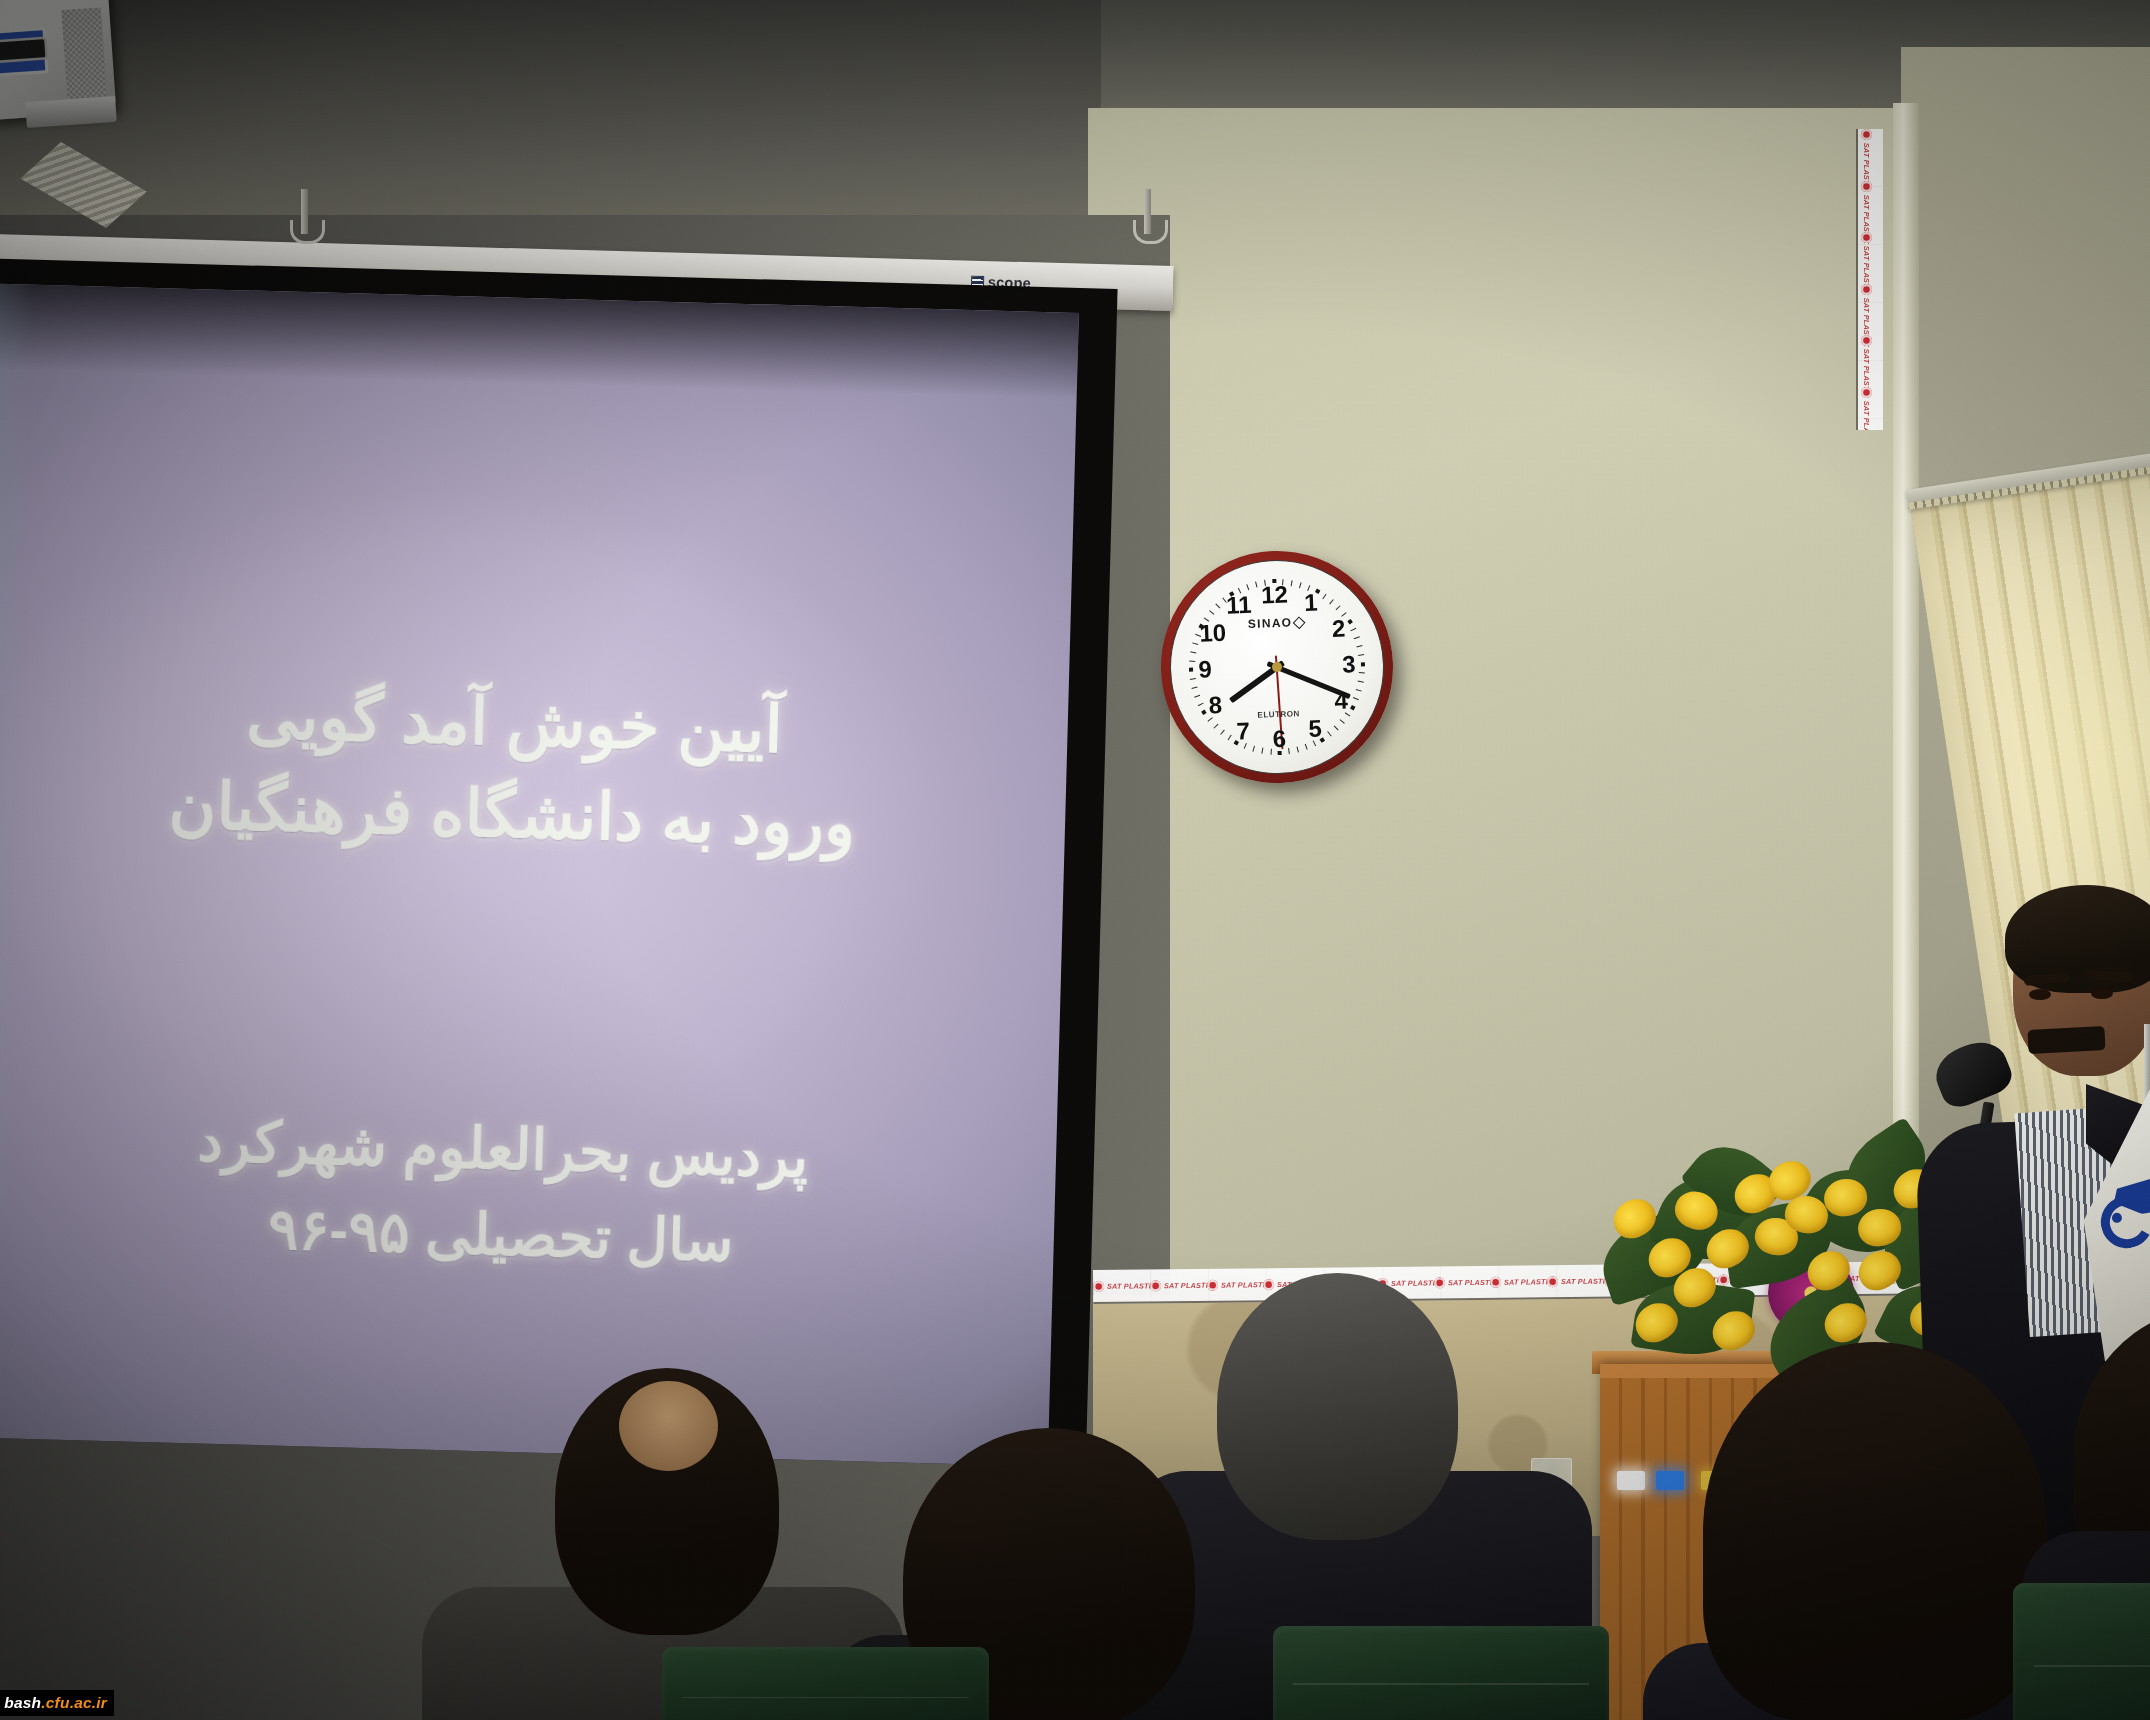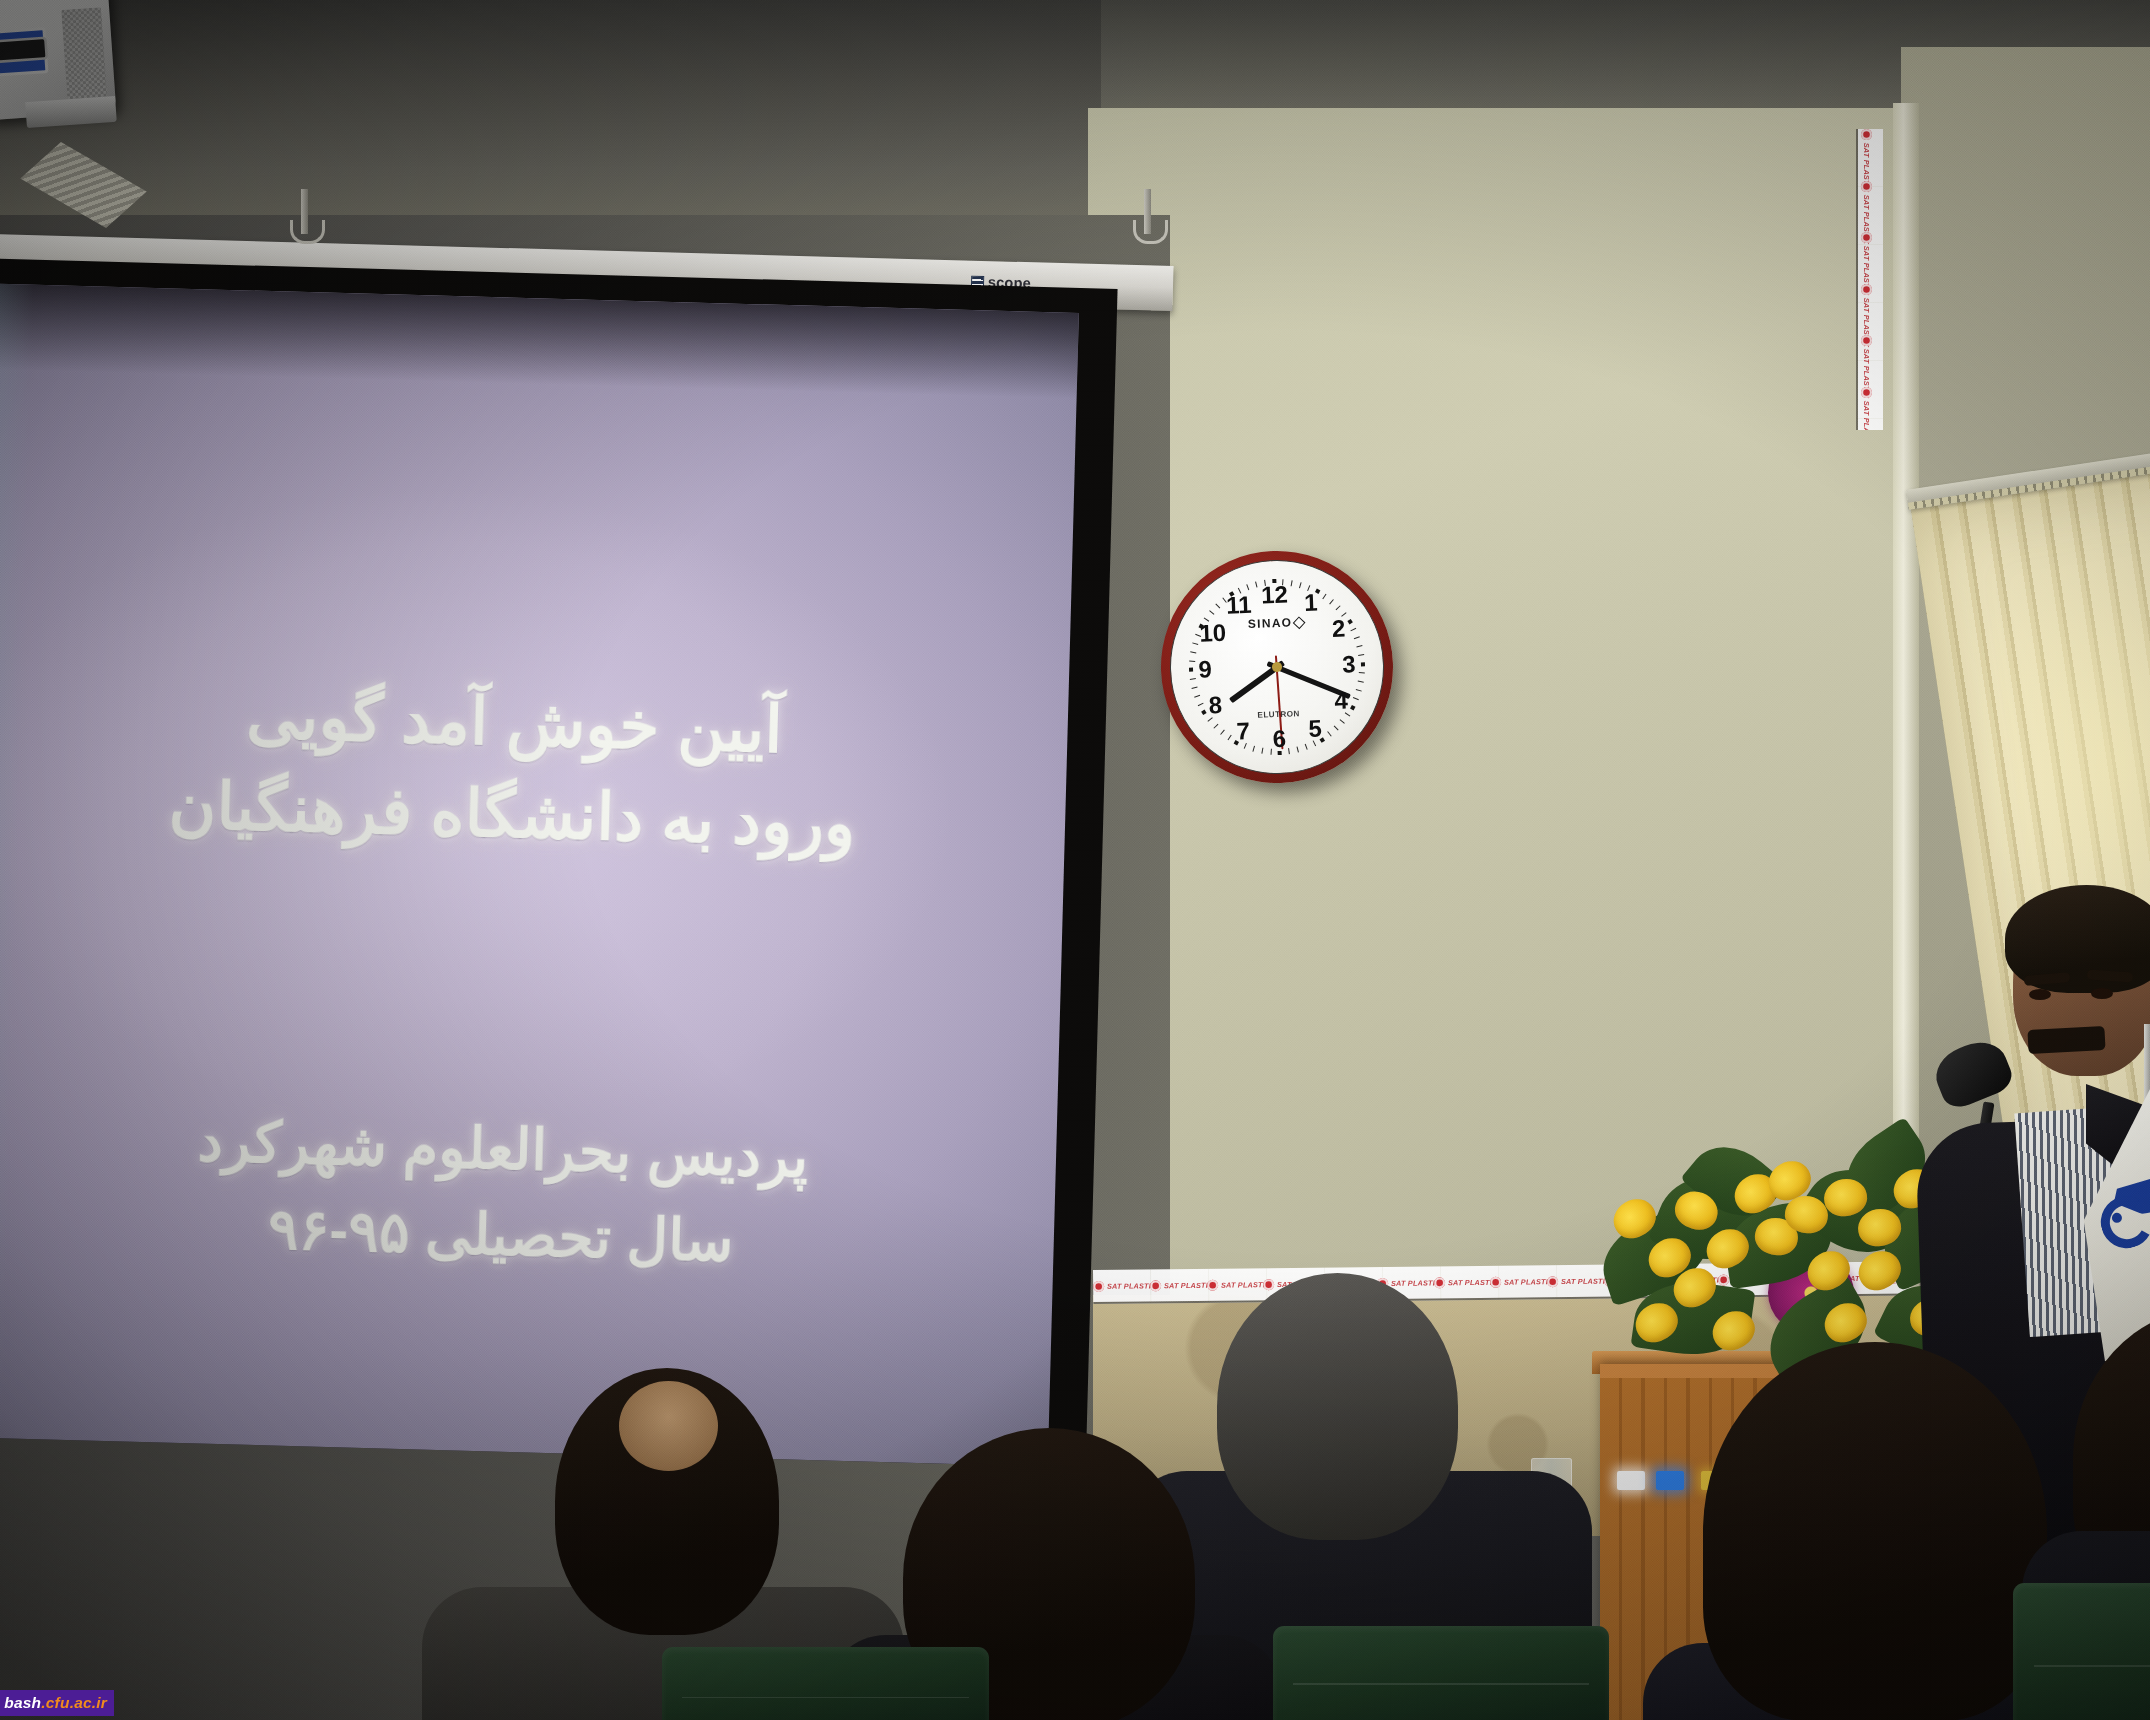--- a/index.html
+++ b/index.html
@@ -426,21 +426,21 @@
   .glass {
     position:absolute; width:47px; height:86px;
     background:linear-gradient(90deg,rgba(235,238,235,.55),rgba(200,206,200,.78),rgba(235,238,235,.5));
     border-radius:2.6px 2.6px 5.2px 5.2px;
     border:0.9px solid rgba(255,255,255,.45);
   }
 
   
   .watermark {
     position:absolute; left:0; bottom:5.2px;
-    background:#4c1d95; padding:3.9px 6.9px 3.9px 4.3px;
+    background:#000000; padding:3.9px 6.9px 3.9px 4.3px;
     font-size:15.5px; font-weight:700; font-style:italic; letter-spacing:0.2px;
     display:flex; align-items:baseline;
   }
   .watermark .w1 { color:#ffffff; }
   .watermark .w2 { color:#f08b1d; }
 
   
   .vignette {
     position:absolute; inset:0; pointer-events:none;
     background:radial-gradient(ellipse 72% 70% at 50% 46%, rgba(0,0,0,0) 38%, rgba(0,0,0,.30) 78%, rgba(0,0,0,.55) 100%);

